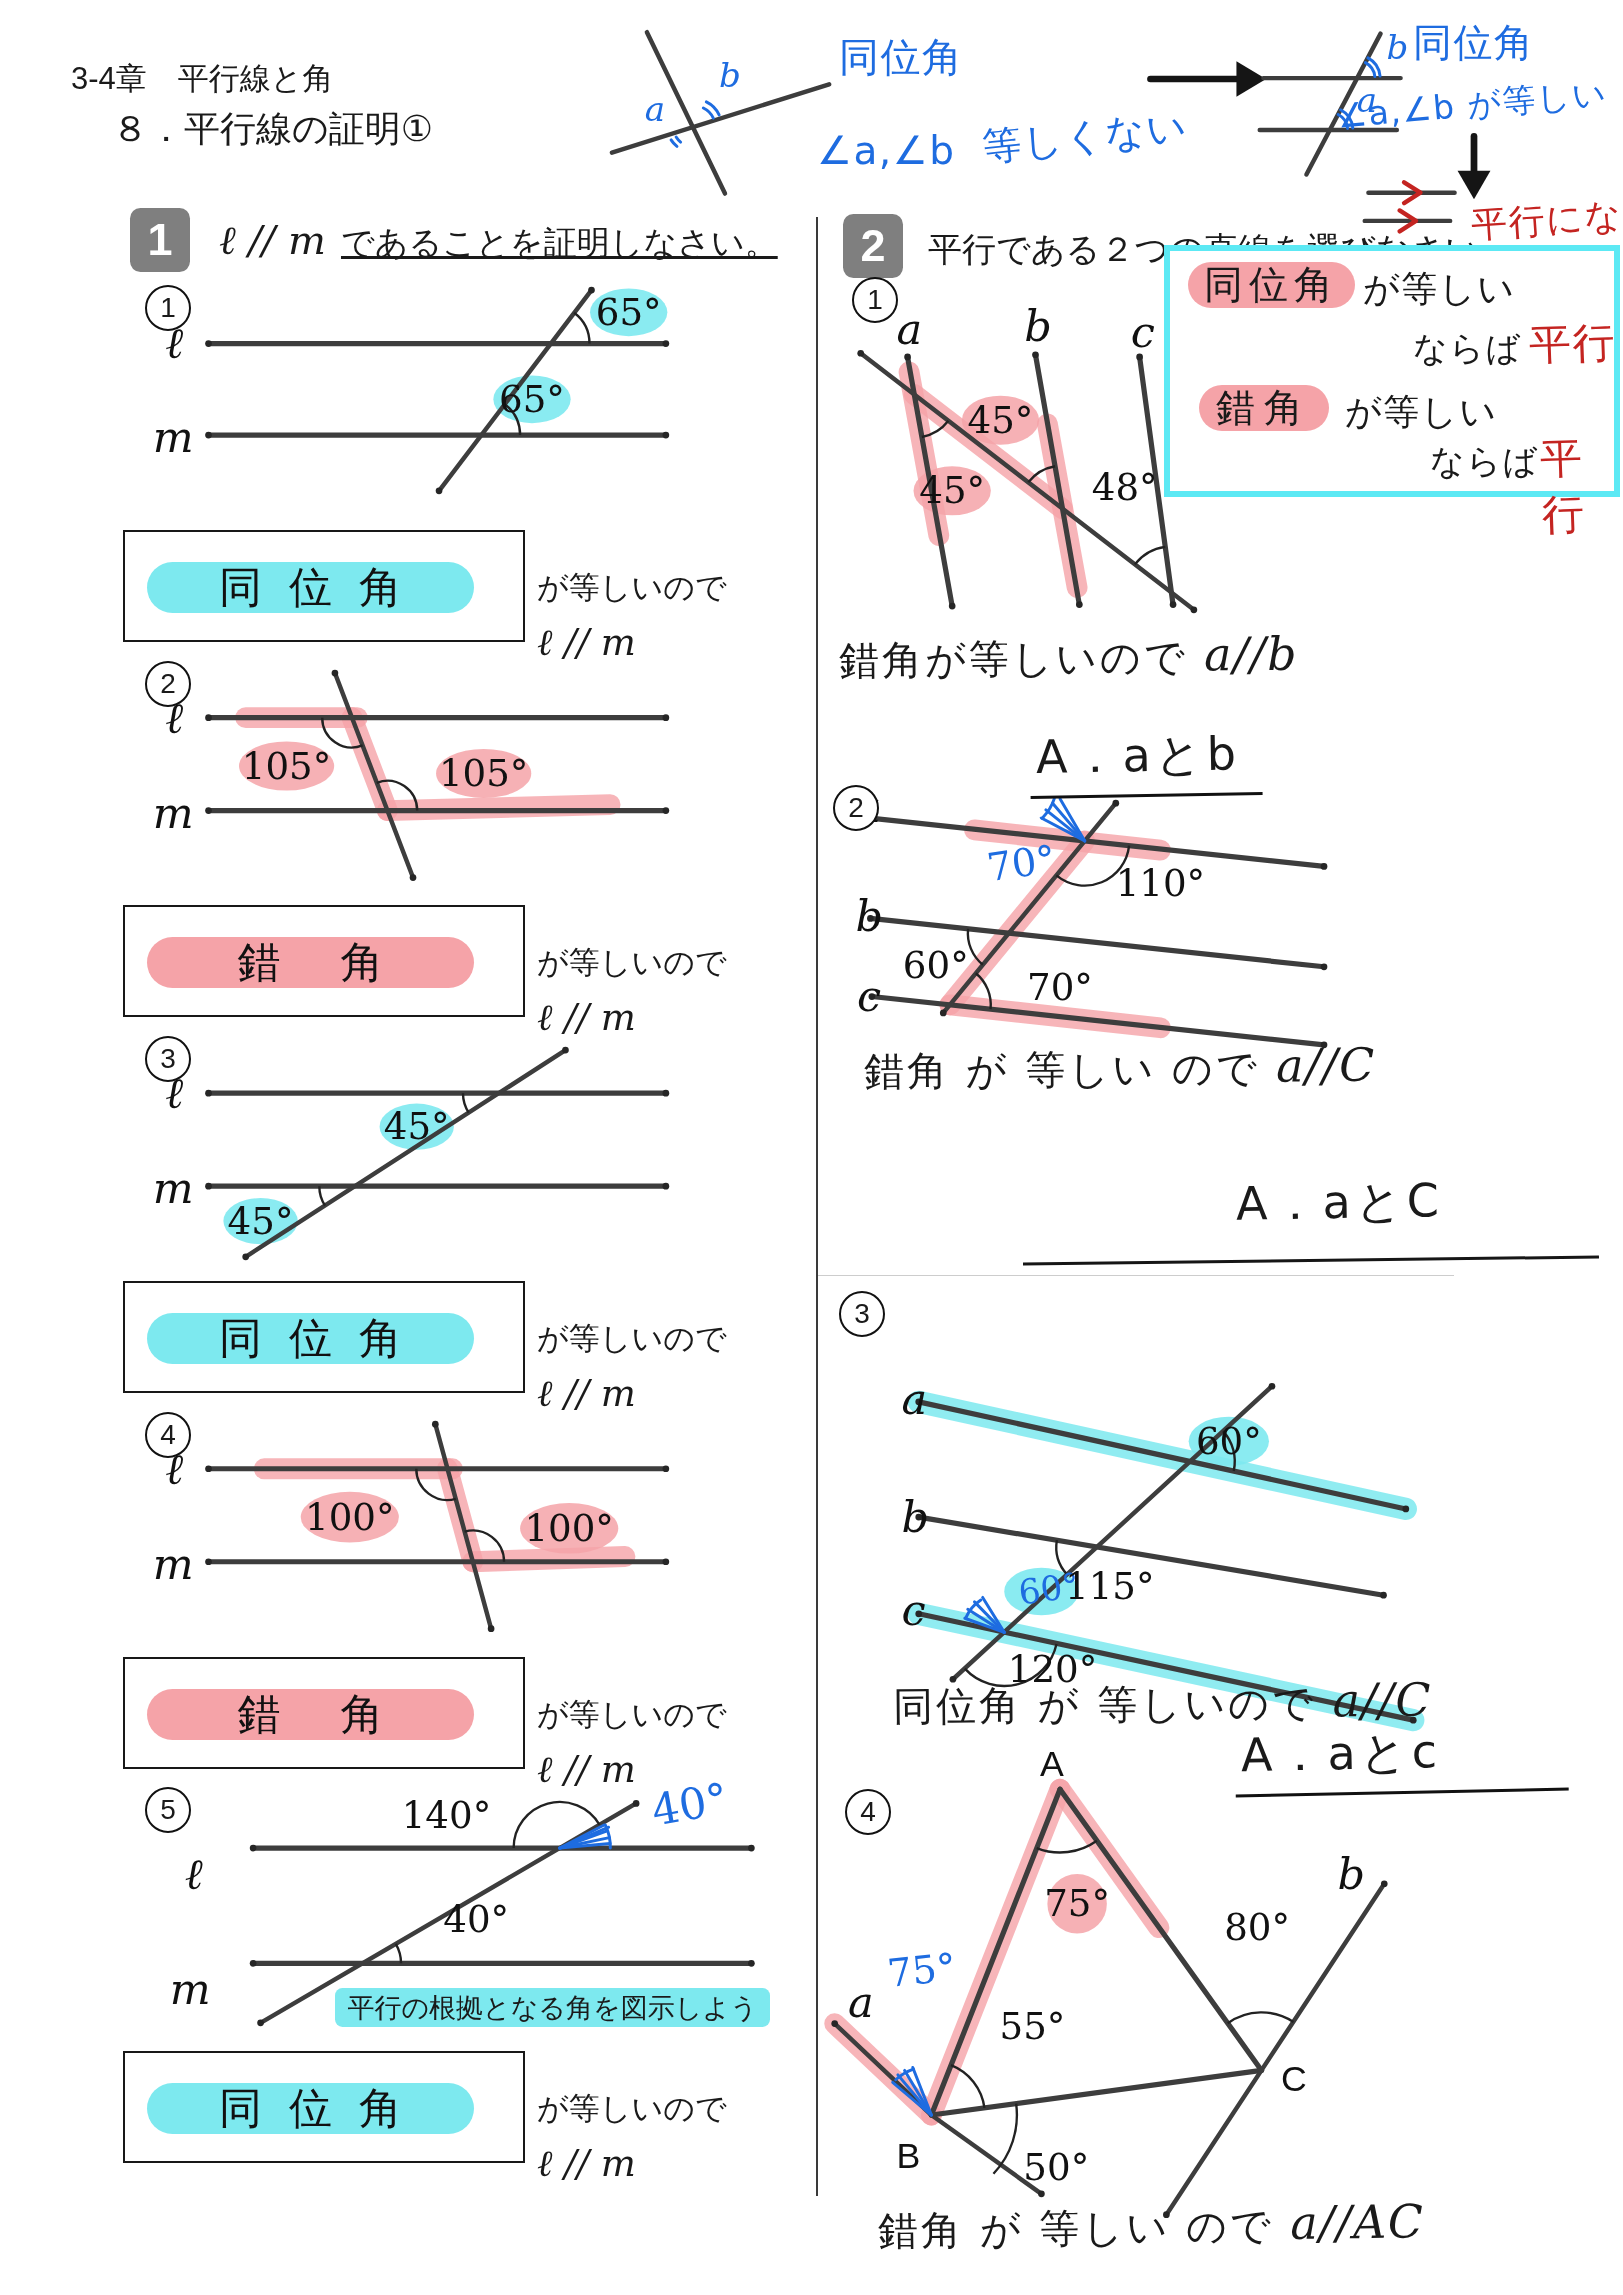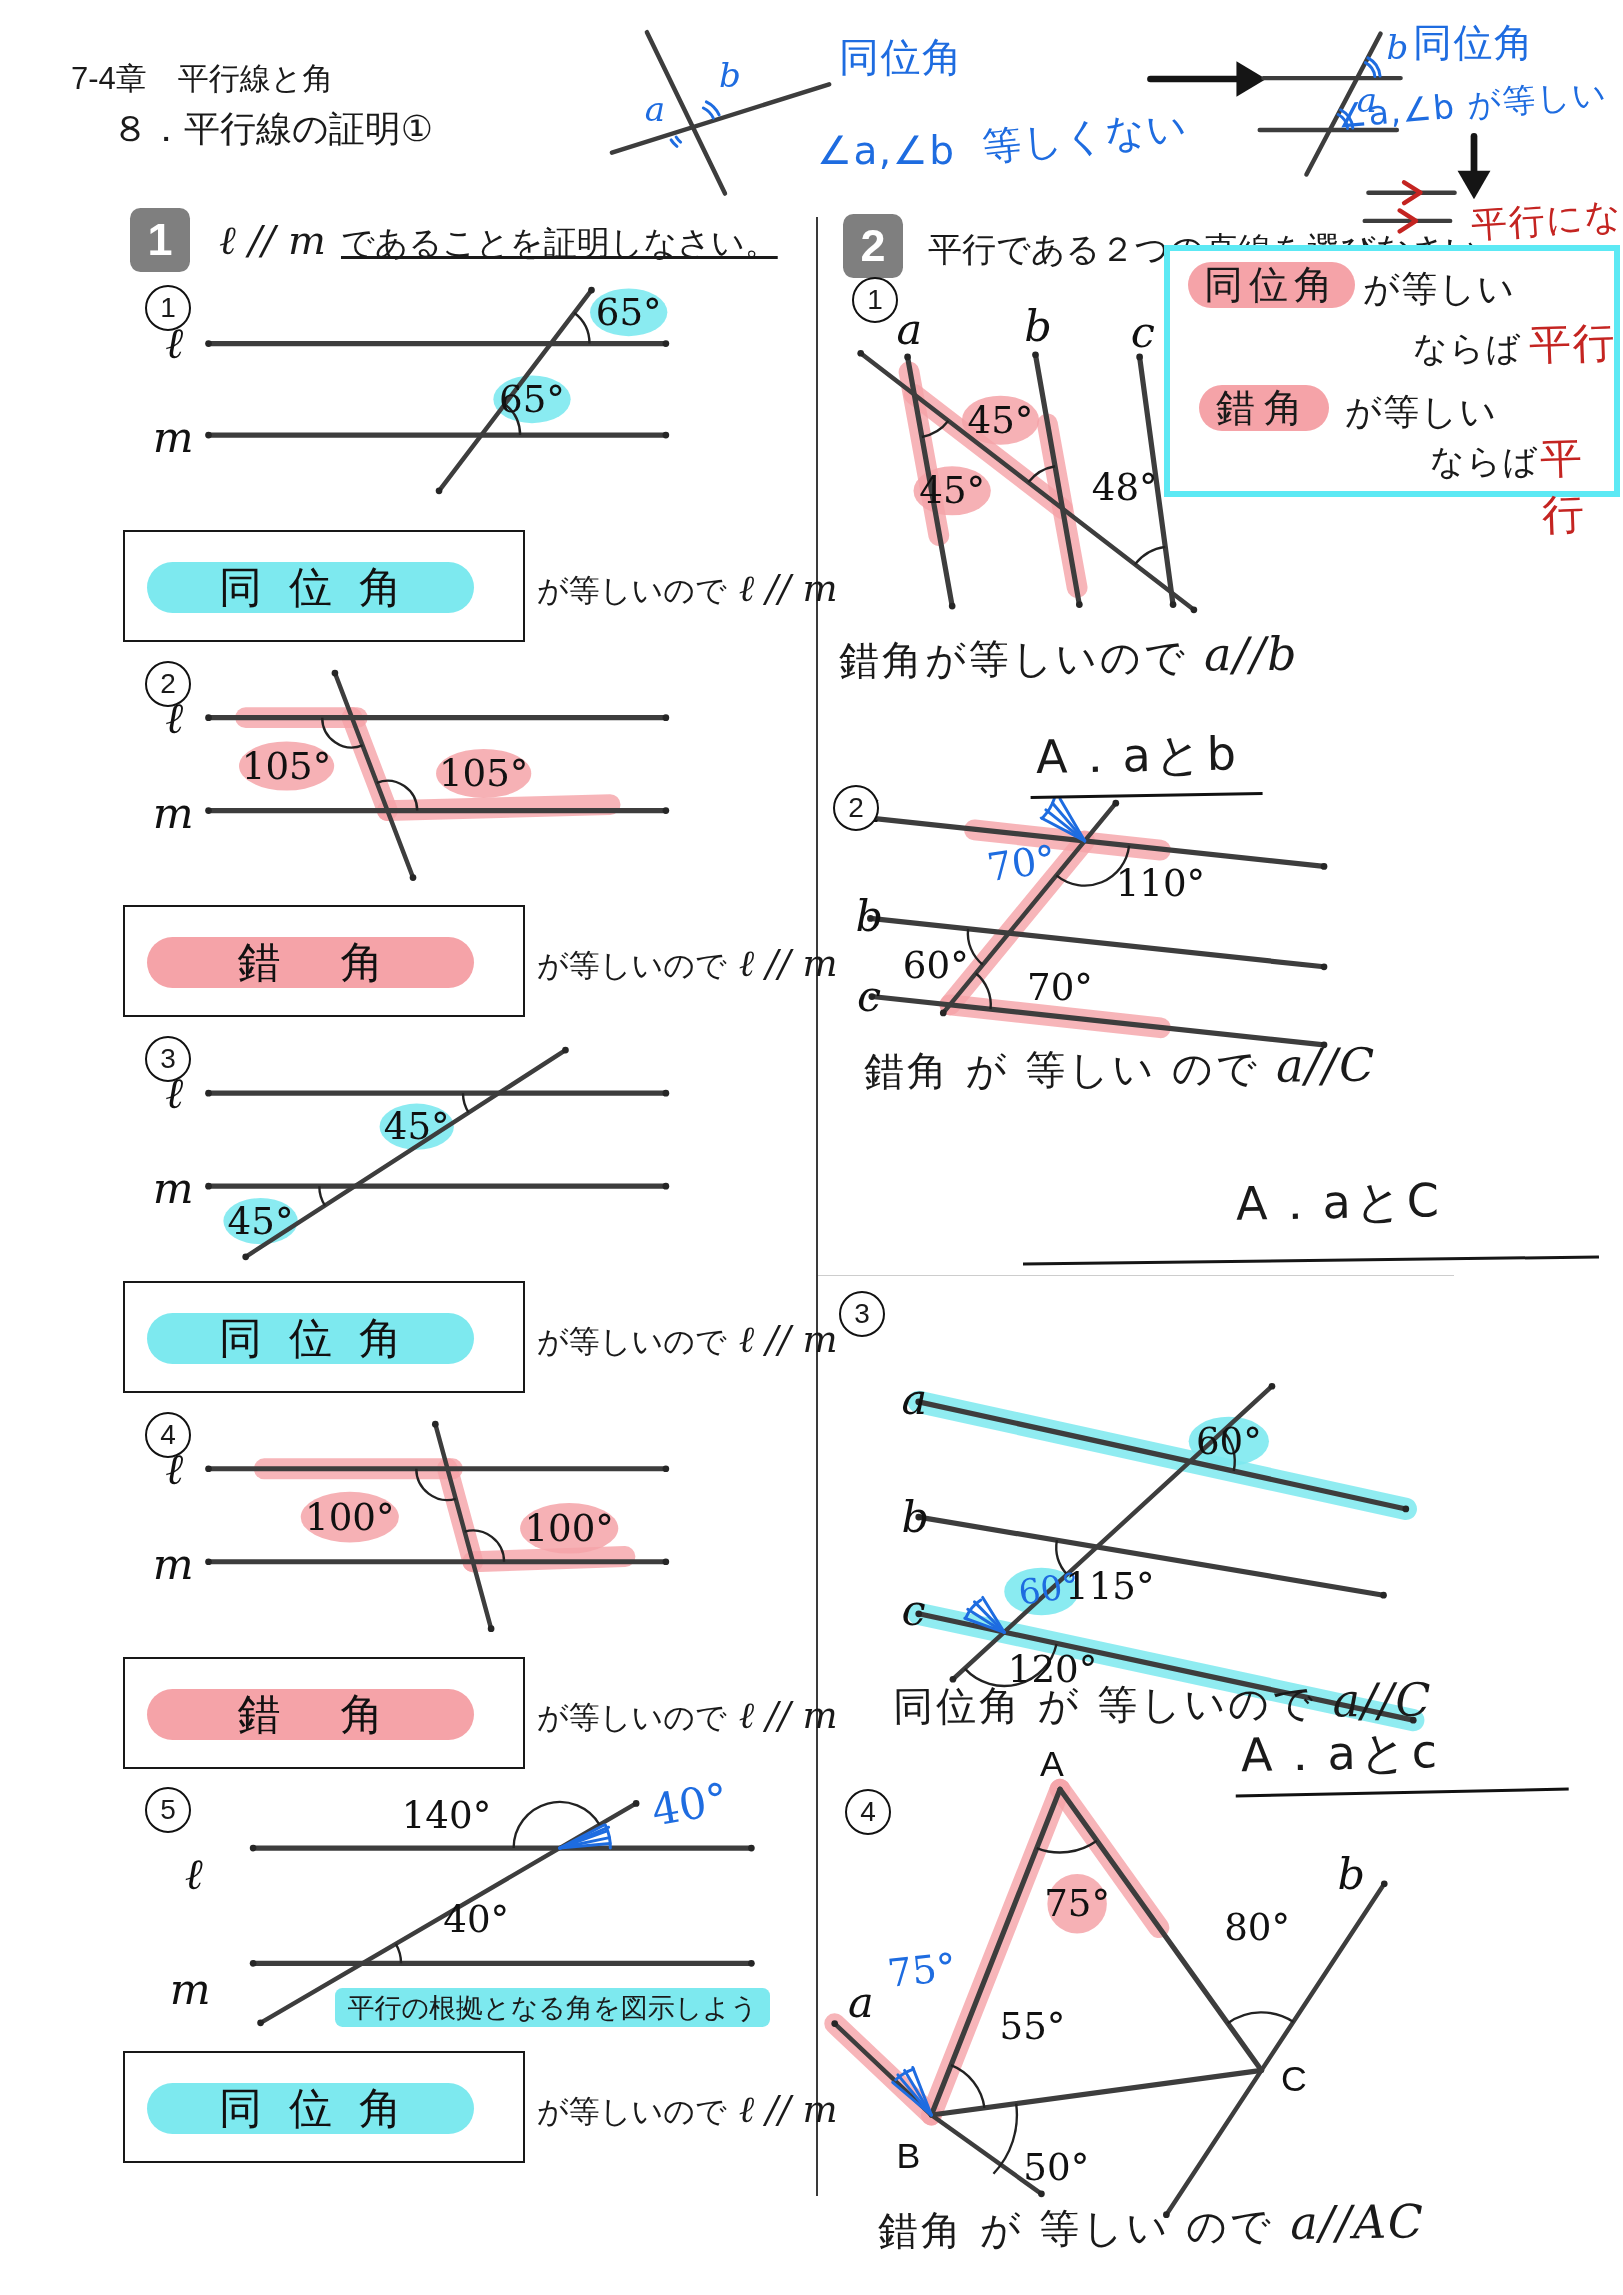--- a/index.html
+++ b/index.html
@@ -13,21 +13,21 @@
   .red{color:#c42421;}
   .badge{background:#7f7f7f;color:#fff;border-radius:10.4px;display:flex;align-items:center;
          justify-content:center;font-size:45px;font-weight:bold;}
   .cnum{width:42px;height:42px;border:2.6px solid #111;border-radius:50%;display:flex;
         align-items:center;justify-content:center;font-size:28px;font-weight:500;background:#fff;}
   .ansbox{border:2.2px solid #181818;background:#fff;}
   .blob{border-radius:743px;display:flex;align-items:center;justify-content:center;}
   .bg-cyan{background:#7de9ef;}
   .bg-pink{background:#f5a3a8;}
   .term{font-size:43px;color:#111;}
-  .suffix{display:flex;align-items:baseline;gap:12px;}
+  .suffix{display:flex;align-items:baseline;gap:12px;flex-direction:column;}
   .suffix .jps{font-size:31px;}
   .suffix .ms{font-size:37px;}
   .ansline{display:flex;align-items:baseline;gap:16.4px;}
   .ansline .jps{font-size:40px;letter-spacing:3px;}
   .ansline .ms{font-size:46px;}
   .result{font-size:46px;letter-spacing:4.5px;}
   .underl{border-bottom:3.7px solid #111;padding:0 22px 7.4px 6px;}
   svg text{font-family:"DejaVu Serif",serif;}
   svg .albl{font-size:50px;fill:#111;font-style:normal;}
   svg .mlbl{font-size:58px;font-style:italic;fill:#111;}
@@ -44,21 +44,21 @@
   svg .pent{fill:#1e6ce0;font-size:46px;font-style:italic;}
   svg .ink{stroke:#151515;stroke-width:9;fill:none;stroke-linecap:round;}
   svg .inkf{fill:#151515;}
   svg .redpen{stroke:#c42421;stroke-width:6;fill:none;stroke-linecap:round;stroke-linejoin:round;}
 </style>
 </head>
 <body>
 
 <div class="page">
 
-  <div class="abs jp" style="left:71px;top:58px;font-size:31px;">7-4章　平行線と角</div>
+  <div class="abs jp" style="left:71px;top:58px;font-size:31px;">3-4章　平行線と角</div>
   <div class="abs jp" style="left:112px;top:105px;font-size:36px;">８．平行線の証明①</div>
 
   <svg class="abs" style="left:606px;top:26px;" width="238" height="179" viewBox="0 0 320 240">
     <line class="tln" x1="55" y1="8" x2="160" y2="225"></line>
     <line class="tln" x1="8" y1="170" x2="300" y2="78"></line>
     <path class="pen" d="M 130.9,109.9 A 28,28 0 0 1 144.3,123.6"></path>
     <path class="pen" d="M 134.9,101.6 A 36,36 0 0 1 152.1,119.2"></path>
     <path class="pen" d="M 94.3,149 A 26,26 0 0 0 100.3,155.7"></path>
     <path class="pen" d="M 87.5,152.8 A 34,34 0 0 0 95.4,161.5"></path>
     <text class="pent" x="152" y="82">b</text>

